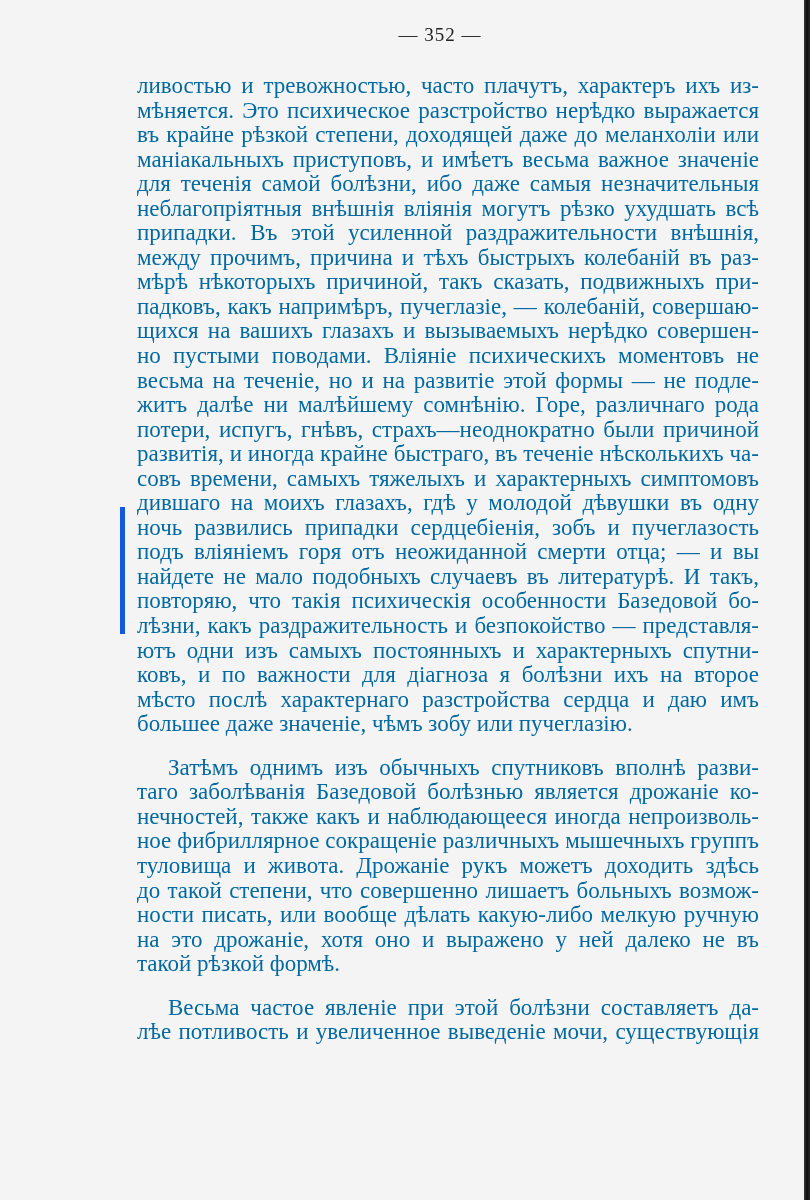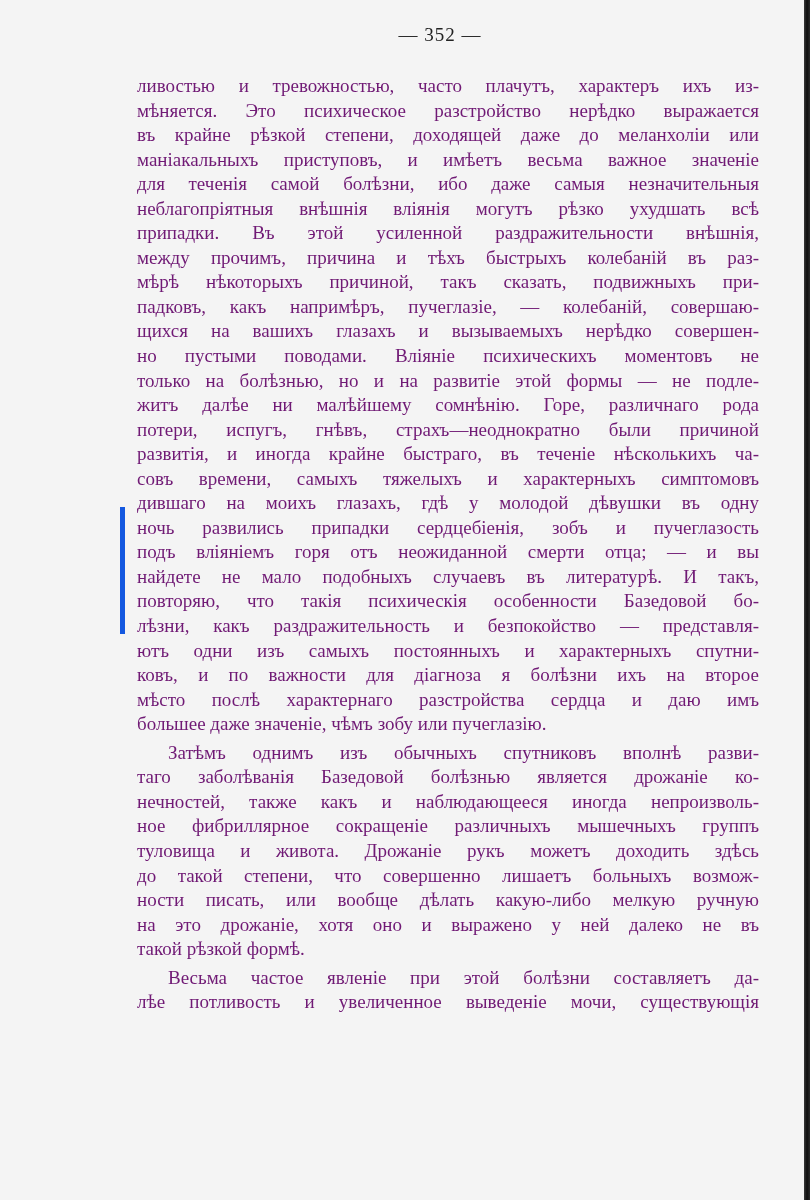--- a/index.html
+++ b/index.html
@@ -40,41 +40,41 @@
       font-family: "Liberation Serif", serif;
       letter-spacing: 1px;
       color: #222;
     }
     .text-block {
       position: absolute;
       left: 137px;
       top: 74px;
       width: 622px;
       font-family: "Liberation Serif", serif;
-      font-size: 19px;
+      font-size: 23px;
       line-height: 24.55px;
       text-align: justify;
-      color: #701a75;
+      color: #0369a1;
     }
     .line {
       display: block;
       white-space: nowrap;
       text-align-last: justify;
       text-align: justify;
       height: 24.55px;
       overflow: visible;
     }
     .line.last {
       text-align-last: left;
     }
     .line.indent {
       padding-left: 31px;
     }
     .para + .para {
-      margin-top: 4px;
+      margin-top: 19px;
     }
     .highlight-bar {
       position: absolute;
       left: 120px;
       top: 507px;
       width: 5px;
       height: 127px;
       background: #1458e0;
     }
   </style>
@@ -95,21 +95,21 @@
       <span class="line">въ крайне рѣзкой степени, доходящей даже до меланхоліи или</span>
       <span class="line">маніакальныхъ приступовъ, и имѣетъ весьма важное значеніе</span>
       <span class="line">для теченія самой болѣзни, ибо даже самыя незначительныя</span>
       <span class="line">неблагопріятныя внѣшнія вліянія могутъ рѣзко ухудшать всѣ</span>
       <span class="line">припадки. Въ этой усиленной раздражительности внѣшнія,</span>
       <span class="line">между прочимъ, причина и тѣхъ быстрыхъ колебаній въ раз-</span>
       <span class="line">мѣрѣ нѣкоторыхъ причиной, такъ сказать, подвижныхъ при-</span>
       <span class="line">падковъ, какъ напримѣръ, пучеглазіе, — колебаній, совершаю-</span>
       <span class="line">щихся на вашихъ глазахъ и вызываемыхъ нерѣдко совершен-</span>
       <span class="line">но пустыми поводами. Вліяніе психическихъ моментовъ не</span>
-      <span class="line">только на болѣзнью, но и на развитіе этой формы — не подле-</span>
+      <span class="line">весьма на теченіе, но и на развитіе этой формы — не подле-</span>
       <span class="line">житъ далѣе ни малѣйшему сомнѣнію. Горе, различнаго рода</span>
       <span class="line">потери, испугъ, гнѣвъ, страхъ—неоднократно были причиной</span>
       <span class="line">развитія, и иногда крайне быстраго, въ теченіе нѣсколькихъ ча-</span>
       <span class="line">совъ времени, самыхъ тяжелыхъ и характерныхъ симптомовъ</span>
       <span class="line">дившаго на моихъ глазахъ, гдѣ у молодой дѣвушки въ одну</span>
       <span class="line">ночь развились припадки сердцебіенія, зобъ и пучеглазость</span>
       <span class="line">подъ вліяніемъ горя отъ неожиданной смерти отца; — и вы</span>
       <span class="line">найдете не мало подобныхъ случаевъ въ литературѣ. И такъ,</span>
       <span class="line">повторяю, что такія психическія особенности Базедовой бо-</span>
       <span class="line">лѣзни, какъ раздражительность и безпокойство — представля-</span>

